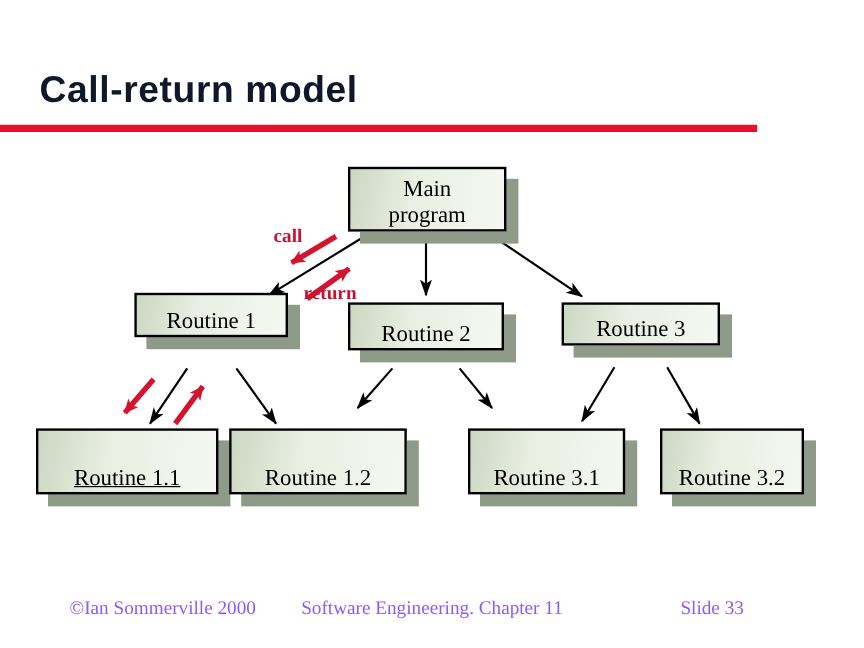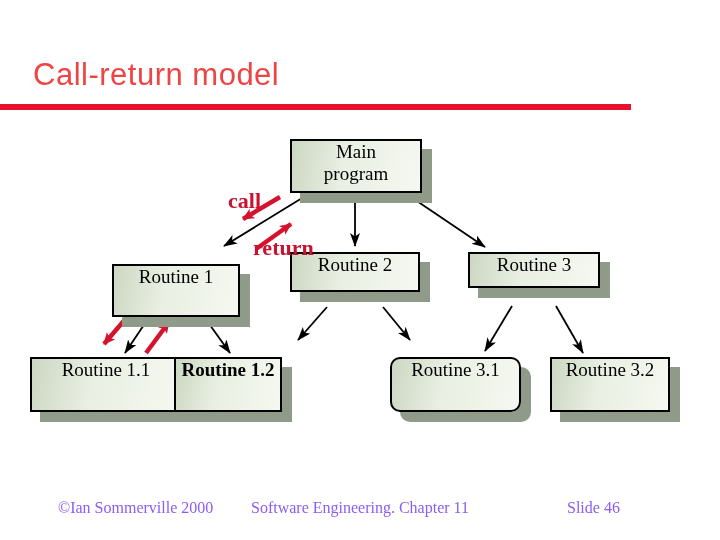--- a/index.html
+++ b/index.html
@@ -3,46 +3,46 @@
 <meta charset="utf-8">
 <style>
   html,body{margin:0;padding:0;background:#fff;}
   .slide{
     position:relative;width:720px;height:540px;background:#ffffff;overflow:hidden;
     font-family:"Liberation Serif", serif;
   }
   .title{
     position:absolute;left:33px;top:59px;margin:0;
     font-family:"Liberation Sans", sans-serif;
-    font-weight:normal;font-size:31px;letter-spacing:0.5px;color:#ef4444;
+    font-weight:bold;font-size:31px;letter-spacing:0.5px;color:#0f172a;
     white-space:nowrap;line-height:1;
   }
   .rule{
     position:absolute;left:0;top:104px;width:631px;height:6px;background:#e8112d;
   }
   .arrows{position:absolute;left:0;top:0;pointer-events:none;}
   .node{
     position:absolute;box-sizing:border-box;
     border:2px solid #000;
     background:linear-gradient(100deg,#ccd7c2 0%,#e9efe2 40%,#f5f8f1 100%);
     box-shadow:10px 10px 0 #8f9b88;
-    display:flex;align-items:flex-start;justify-content:center;
+    display:flex;align-items:flex-end;justify-content:center;
     font-size:19px;color:#000;text-align:center;line-height:1.15;
   }
   .node-main{left:290px;top:139px;width:132px;height:54px;}
   .node-main .wrap{display:block;width:90px;}
-  .node-r1{left:112px;top:264px;width:128px;height:53px;}
+  .node-r1{left:112px;top:244px;width:128px;height:37px;}
   .node-r2{left:290px;top:252px;width:130px;height:40px;}
   .node-r3{left:468px;top:252px;width:132px;height:36px;}
-  .node-r11{left:30px;top:357px;width:152px;height:55px;}
-  .node-r12{left:174px;top:357px;width:108px;height:55px;font-weight:bold;}
-  .node-r31{left:390px;top:357px;width:131px;height:55px;border-radius:10px;}
+  .node-r11{left:30px;top:357px;width:152px;height:55px;text-decoration:underline;}
+  .node-r12{left:191px;top:357px;width:148px;height:55px;}
+  .node-r31{left:390px;top:357px;width:131px;height:55px;}
   .node-r32{left:550px;top:357px;width:120px;height:55px;}
   .edge-lbl{
-    position:absolute;color:#c81330;font-weight:bold;font-size:22px;line-height:1;white-space:nowrap;
+    position:absolute;color:#c81330;font-weight:bold;font-size:16px;line-height:1;white-space:nowrap;
   }
   .lbl-call{left:228px;top:190px;}
   .lbl-return{left:253px;top:237px;}
   .footer{
     position:absolute;top:498px;font-size:16px;color:#8b5cf6;line-height:1.2;white-space:nowrap;
   }
   .footer-left{left:58px;}
   .footer-center{left:0;width:720px;text-align:center;}
   .footer-right{left:567px;}
 </style>
@@ -107,15 +107,15 @@
   </div>
   <div class="node node-r32">
     <span>Routine 3.2</span>
   </div>
 
   <div class="edge-lbl lbl-call">call</div>
   <div class="edge-lbl lbl-return">return</div>
 
   <div class="footer footer-center">Software Engineering. Chapter 11</div>
   <div class="footer footer-left">©Ian Sommerville 2000</div>
-  <div class="footer footer-right">Slide 46</div>
+  <div class="footer footer-right">Slide 33</div>
 
 </div>
 
 </body></html>

